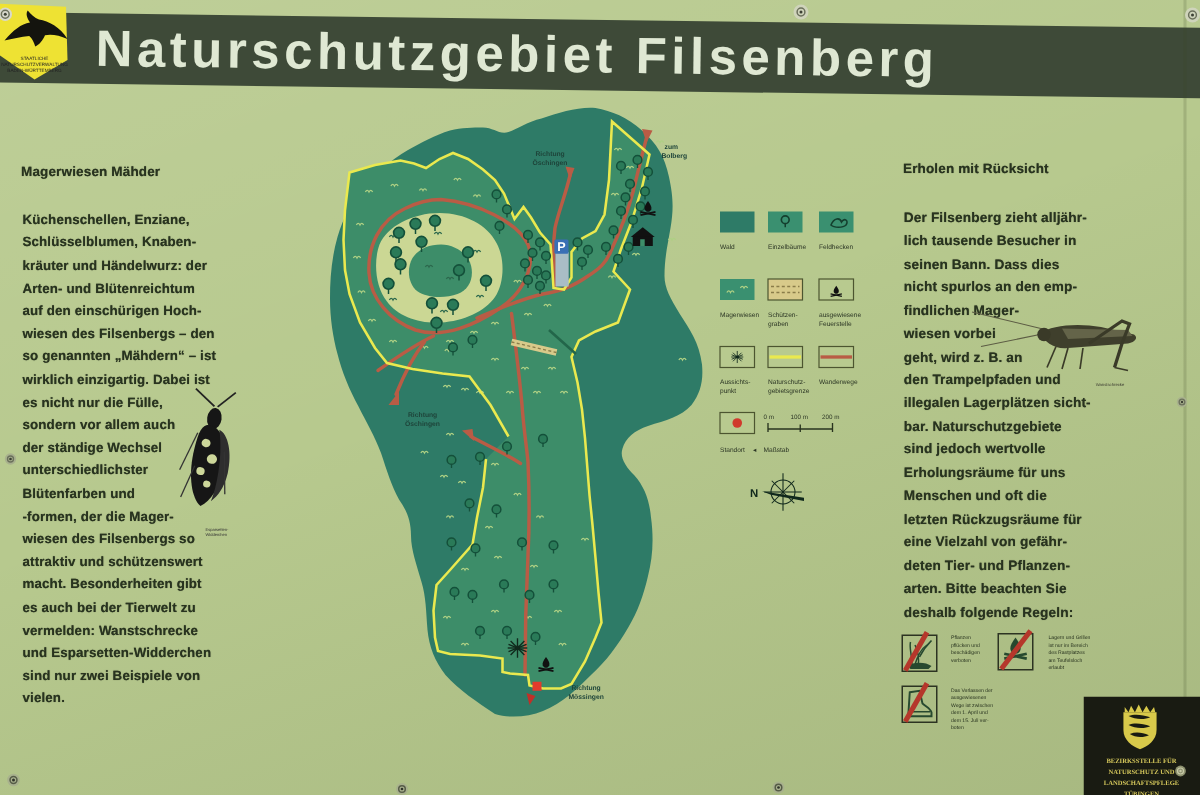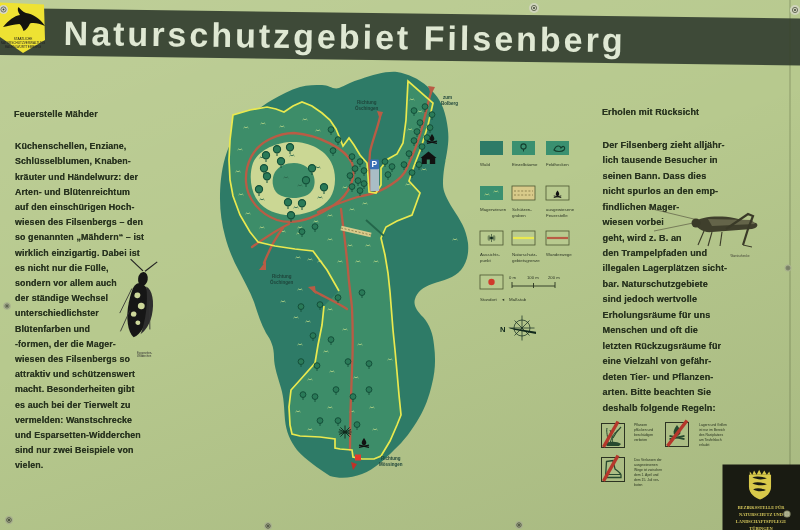--- a/index.html
+++ b/index.html
@@ -20,21 +20,21 @@
 <div class="abs" style="left:64px;top:13px;transform:rotate(0.75deg);transform-origin:-70px 0;color:#dfe8d3;font-weight:bold;font-size:34px;letter-spacing:3px;white-space:nowrap;">Naturschutzgebiet Filsenberg</div>
 
 <svg class="abs" style="left:0;top:0;" width="60" height="62" viewBox="0 0 60 62">
   <polygon points="0,2.5 44,4.5 45,40 23,53 0,37" fill="#eee233"></polygon>
   <path d="M 3,27 C 9,20 14,16 20,15 C 18,12 17,9 18.5,7 C 20.5,9.5 23,12 26,13 C 32.5,14 40,18 45,26 C 39.5,23.5 34,22.5 30,23.5 C 28.5,27 26,30 23.5,31 C 22.5,28 21.5,25.5 19.5,24 C 14,24.5 8,26 3,27 Z" fill="#14140e"></path>
   <text x="23" y="40" font-size="3.1" fill="#222" text-anchor="middle">STAATLICHE</text>
   <text x="23" y="44" font-size="3.1" fill="#222" text-anchor="middle">NATURSCHUTZVERWALTUNG</text>
   <text x="23" y="48" font-size="3.1" fill="#222" text-anchor="middle">BADEN-WÜRTTEMBERG</text>
 </svg>
 
-<div class="abs col" style="left:14px;top:108.5px;font-size:9px;letter-spacing:0.1px;">Feuerstelle Mähder</div>
+<div class="abs col" style="left:14px;top:108.5px;font-size:9px;letter-spacing:0.1px;">Magerwiesen Mähder</div>
 
 <div class="abs col" style="left:15px;top:139.2px;font-size:8.9px;line-height:15.2px;width:150px;letter-spacing:0.1px;">Küchenschellen, Enziane,<br>Schlüsselblumen, Knaben-<br>kräuter und Händelwurz: der<br>Arten- und Blütenreichtum<br>auf den einschürigen Hoch-<br>wiesen des Filsenbergs – den<br>so genannten „Mähdern“ – ist<br>wirklich einzigartig. Dabei ist<br>es nicht nur die Fülle,<br>sondern vor allem auch<br>der ständige Wechsel<br>unterschiedlichster<br>Blütenfarben und<br>-formen, der die Mager-<br>wiesen des Filsenbergs so<br>attraktiv und schützenswert<br>macht. Besonderheiten gibt<br>es auch bei der Tierwelt zu<br>vermelden: Wanstschrecke<br>und Esparsetten-Widderchen<br>sind nur zwei Beispiele von<br>vielen.</div>
 
 <div class="abs col" style="left:602px;top:106.5px;font-size:9px;letter-spacing:0.1px;">Erholen mit Rücksicht</div>
 
 <div class="abs col" style="left:602.5px;top:137.8px;font-size:9.1px;line-height:15.45px;width:150px;letter-spacing:0.1px;">Der Filsenberg zieht alljähr-<br>lich tausende Besucher in<br>seinen Bann. Dass dies<br>nicht spurlos an den emp-<br>findlichen Mager-<br>wiesen vorbei<br>geht, wird z. B. an<br>den Trampelpfaden und<br>illegalen Lagerplätzen sicht-<br>bar. Naturschutzgebiete<br>sind jedoch wertvolle<br>Erholungsräume für uns<br>Menschen und oft die<br>letzten Rückzugsräume für<br>eine Vielzahl von gefähr-<br>deten Tier- und Pflanzen-<br>arten. Bitte beachten Sie<br>deshalb folgende Regeln:</div>
 
 <div class="abs" style="left:789px;top:0;width:2px;height:530px;background:rgba(60,70,40,0.18);"></div>
 
 <svg class="abs" style="left:0;top:0;" width="800" height="530" viewBox="0 0 800 530">

